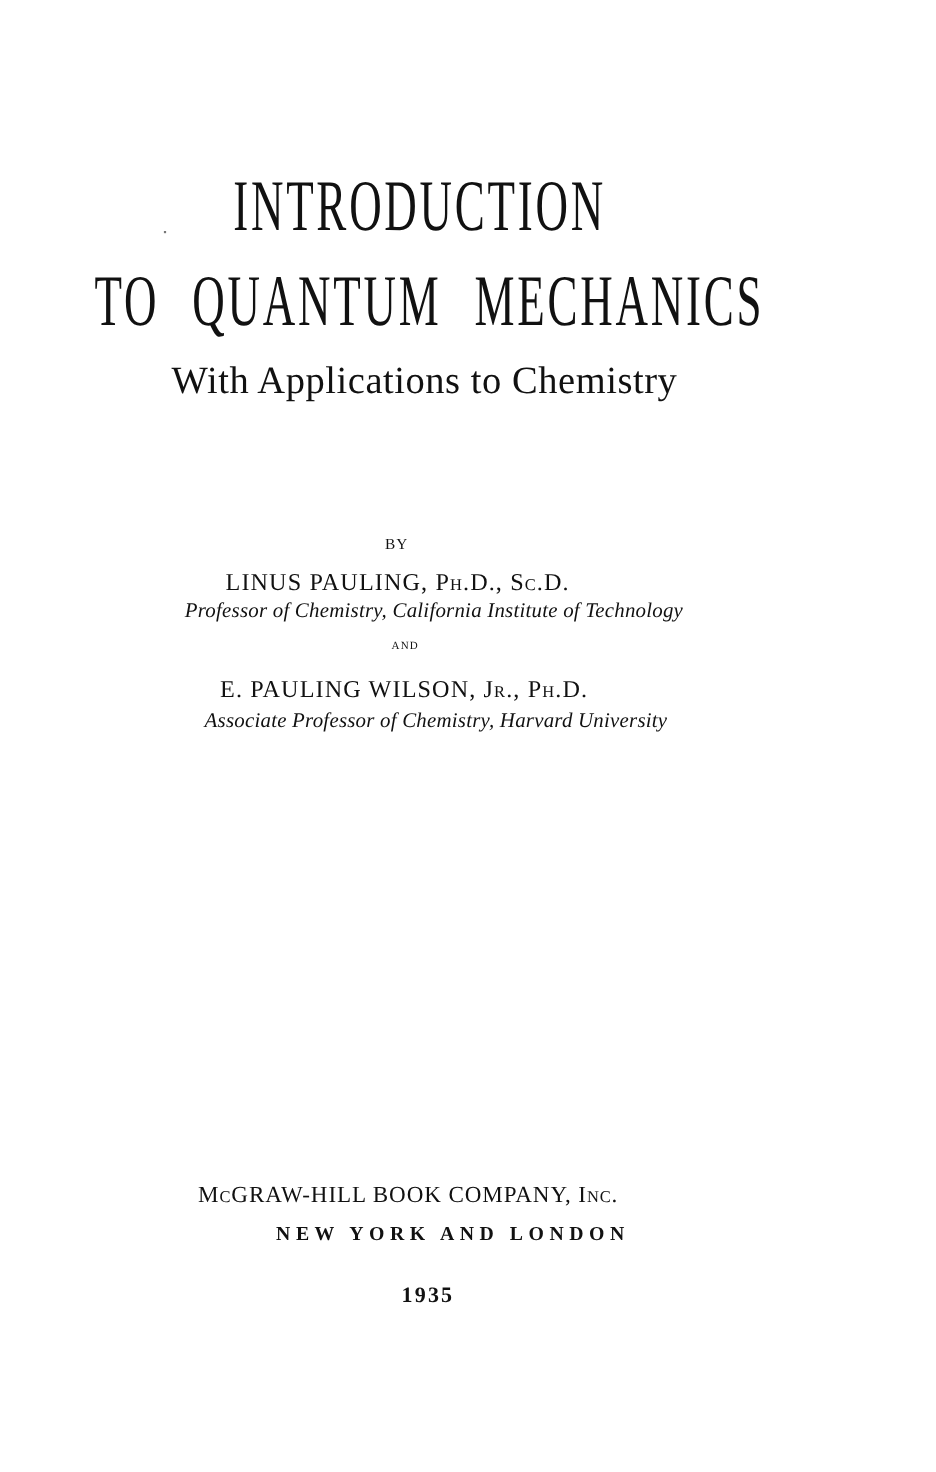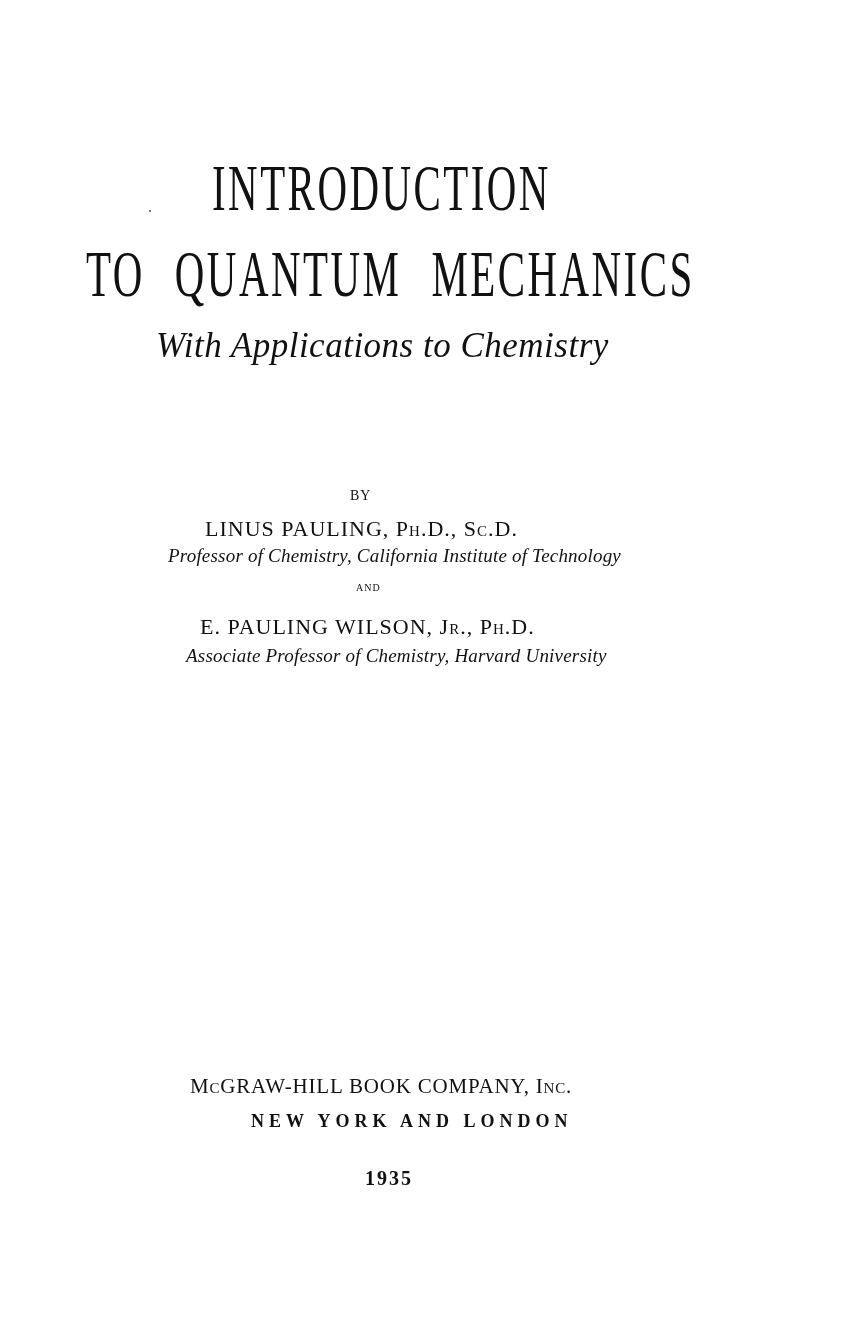--- a/index.html
+++ b/index.html
@@ -6,31 +6,31 @@
   body { width: 851px; height: 1338px; position: relative; overflow: hidden; color: #111; font-family: "Liberation Serif", serif; }
   .line { position: absolute; left: 0; white-space: nowrap; }
   .title {
     font-family: "Liberation Serif", serif;
     font-weight: normal;
     letter-spacing: 3px;
     transform-origin: left top;
   }
   .t1 { left: 212px; top: 150px; font-size: 66px; transform: scaleX(0.62); letter-spacing: 4px; }
   .t2 { left: 86px; top: 236px; font-size: 66px; transform: scaleX(0.62); letter-spacing: 4px; word-spacing: 28px; }
-  .subtitle { left: 156px; top: 326px; font-size: 35px; font-style: italic; letter-spacing: 0.5px; }
+  .subtitle { left: 156px; top: 326px; font-size: 35px; letter-spacing: 0.5px; }
   .by { left: 350px; top: 488px; font-size: 14px; letter-spacing: 1px; }
   .author { font-size: 22px; letter-spacing: 1px; text-align: center; }
   .a1 { left: 205px; top: 516px; }
   .aff { font-size: 19px; font-style: italic; letter-spacing: 0.2px; }
   .f1 { left: 168px; top: 545px; }
   .and { left: 356px; top: 582px; font-size: 10px; letter-spacing: 1px; }
   .a2 { left: 200px; top: 614px; }
   .f2 { left: 186px; top: 645px; }
   .sc { font-size: 15px; }
-  .pub { left: 190px; top: 1074px; font-size: 21px; letter-spacing: 0.8px; }
+  .pub { left: 180px; top: 1074px; font-size: 21px; letter-spacing: 0.8px; }
   .city { left: 251px; top: 1111px; font-size: 18px; font-weight: bold; letter-spacing: 5px; }
   .year { left: 365px; top: 1134px; font-size: 20px; font-weight: bold; letter-spacing: 2px; margin-top: 33px; }
   .dot { position: absolute; left: 149px; top: 210px; width: 2px; height: 2px; background: #777; }
 </style>
 </head>
 <body>
 
 <div>
   <div class="dot"></div>
 

